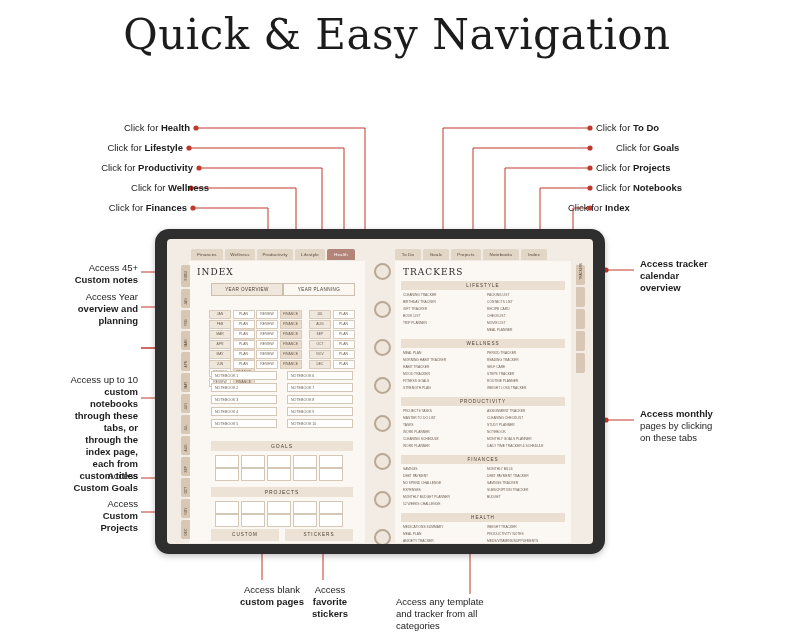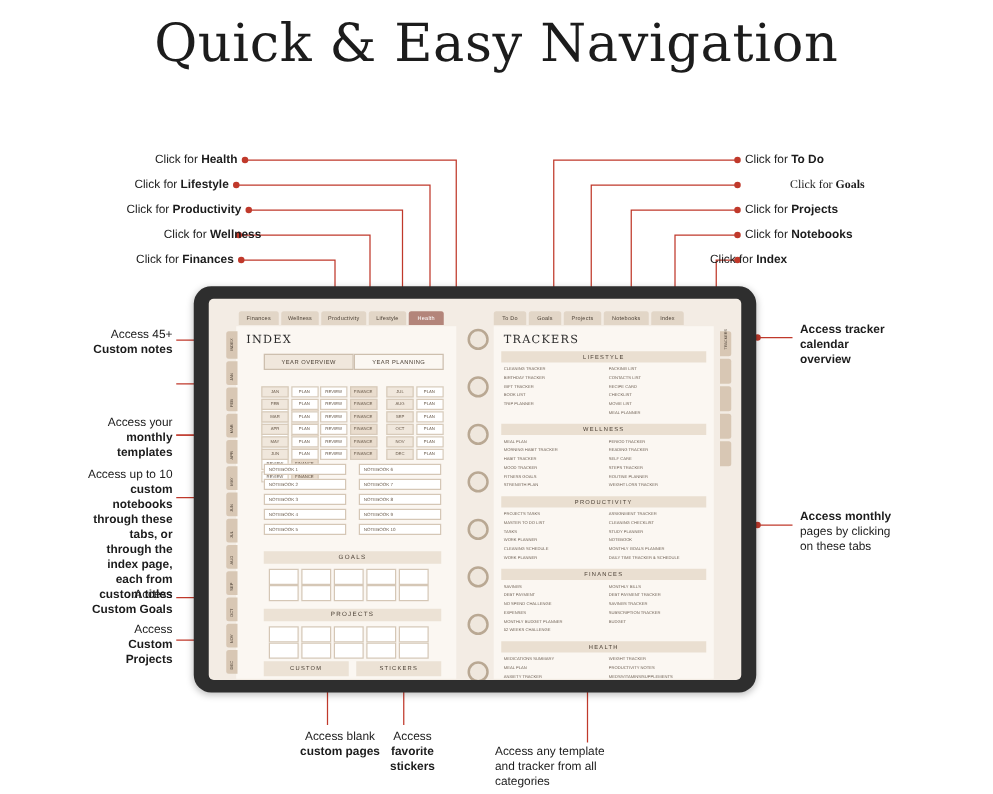--- a/index.html
+++ b/index.html
@@ -235,41 +235,41 @@
   <div class="lbl r" style="left:0;top:182px;width:209px;">
     <span>Click for </span><b>Wellness</b>
   </div>
   <div class="lbl r" style="left:0;top:202px;width:187px;">
     <span>Click for </span><b>Finances</b>
   </div>
 
   <div class="lbl" style="left:596px;top:122px;">
     <span>Click for </span><b>To Do</b>
   </div>
-  <div class="lbl" style="left:632px;top:142px;font-family:Liberation Serif, serif;">
+  <div class="lbl" style="left:616px;top:142px;">
     <span>Click for </span><b>Goals</b>
   </div>
   <div class="lbl" style="left:596px;top:162px;">
     <span>Click for </span><b>Projects</b>
   </div>
   <div class="lbl" style="left:596px;top:182px;">
     <span>Click for </span><b>Notebooks</b>
   </div>
   <div class="lbl" style="left:568px;top:202px;">
     <span>Click for </span><b>Index</b>
   </div>
 
   <div class="lbl r" style="left:62px;top:262px;width:76px;">
     <div>Access 45+</div>
     <div><b>Custom notes</b></div>
   </div>
-  <div class="lbl r" style="left:52px;top:333px;width:86px;">
-    <div>Access your</div>
-    <div><b>monthly</b></div>
-    <div><b>templates</b></div>
+  <div class="lbl r" style="left:52px;top:291px;width:86px;">
+    <div>Access Year</div>
+    <div><b>overview and</b></div>
+    <div><b>planning</b></div>
   </div>
   <div class="lbl r" style="left:38px;top:374px;width:100px;">
     <div>Access up to 10</div>
     <div><b>custom</b></div>
     <div><b>notebooks</b></div>
     <div><b>through these</b></div>
     <div><b>tabs, or</b></div>
     <div><b>through the</b></div>
     <div><b>index page,</b></div>
     <div><b>each from</b></div>

